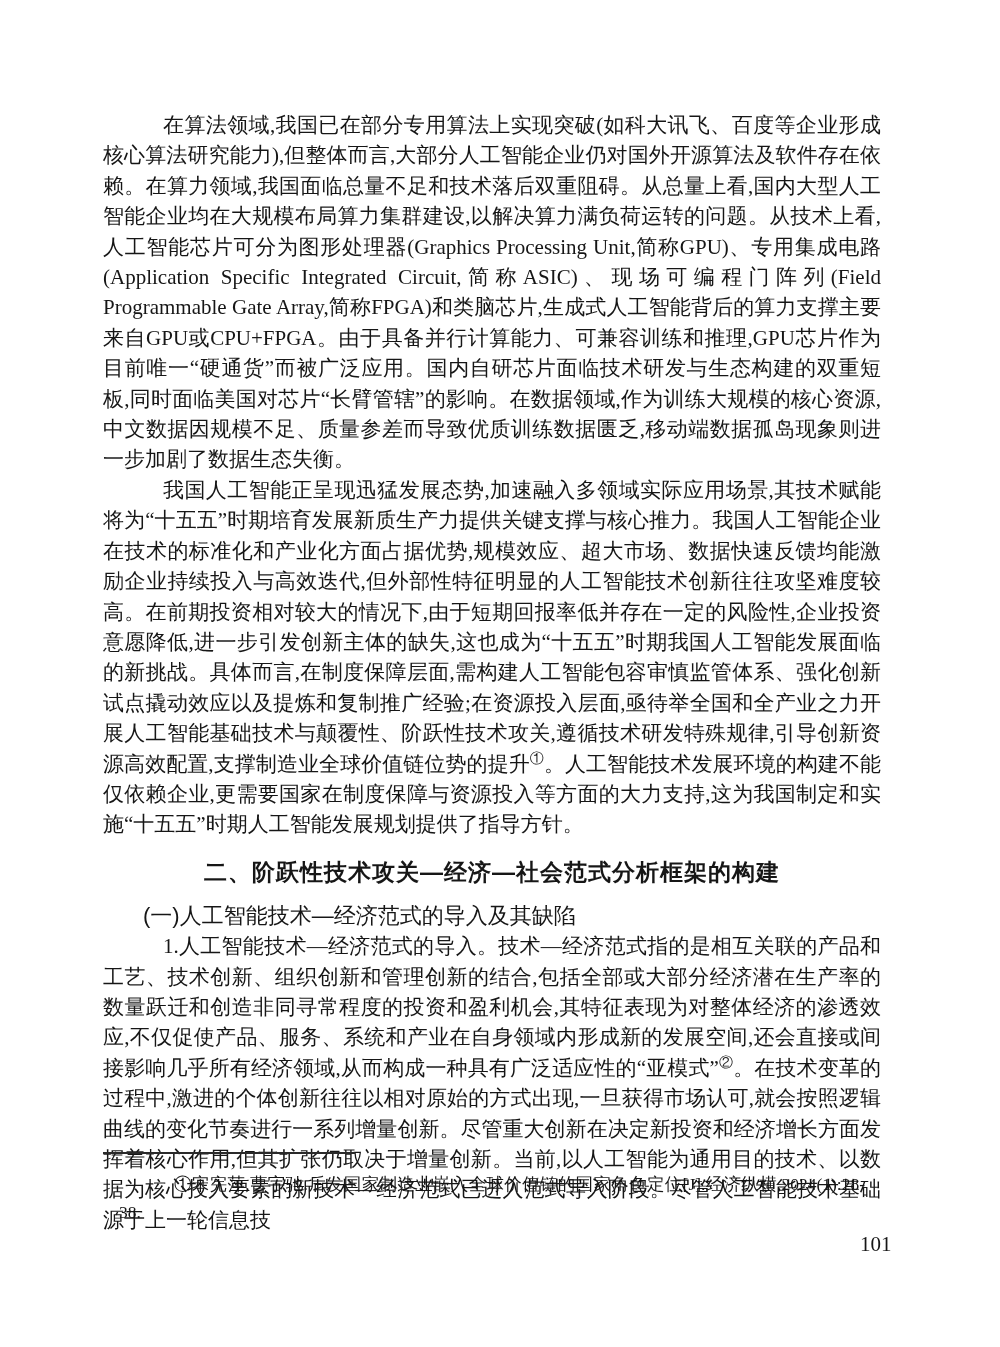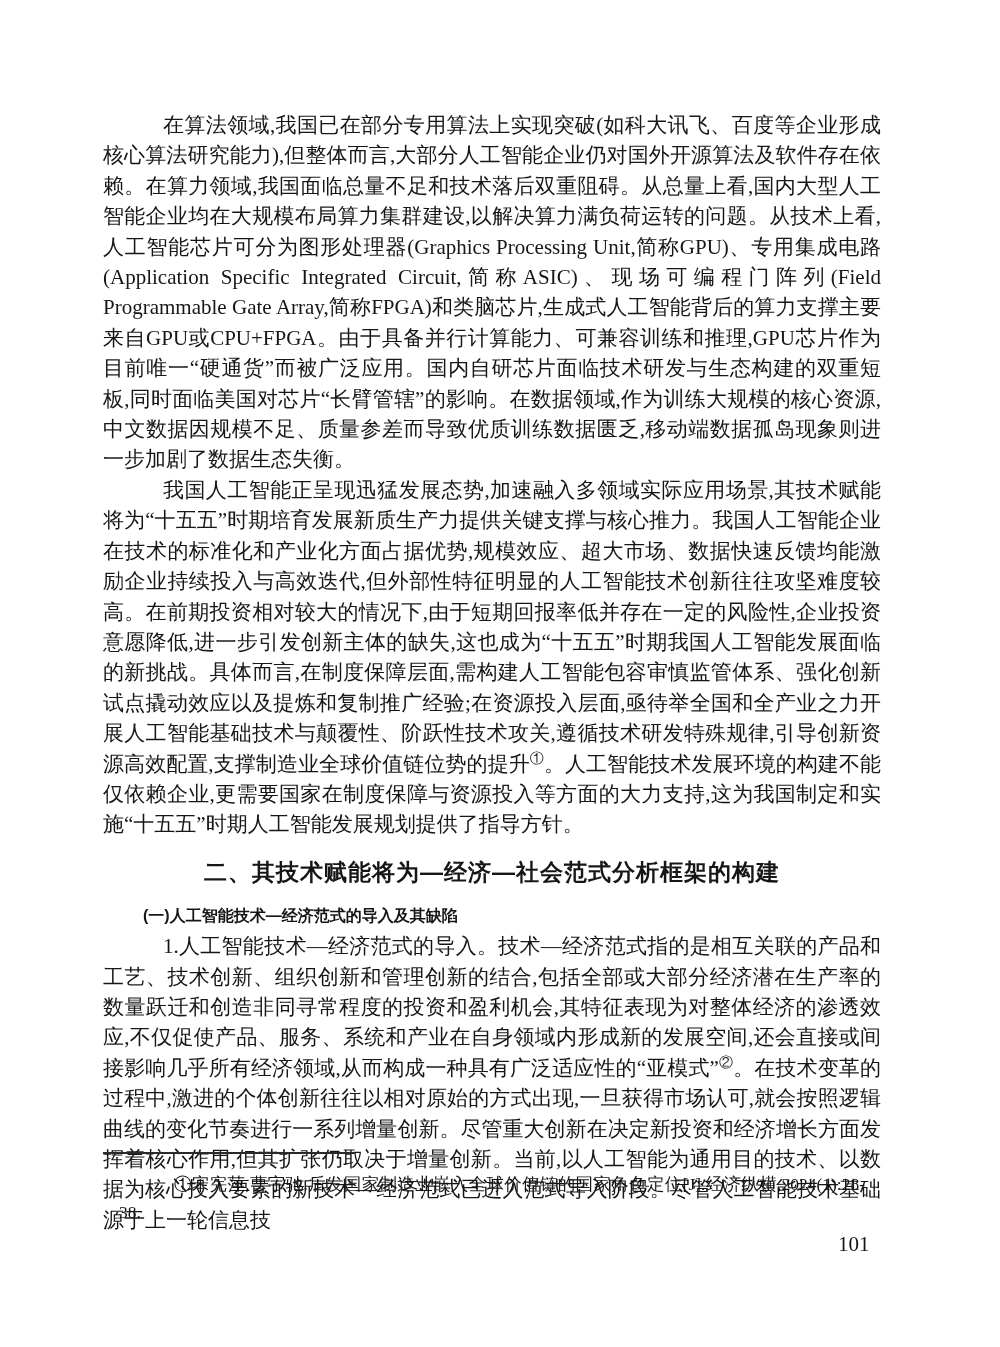--- a/index.html
+++ b/index.html
@@ -35,22 +35,22 @@
     font-size: 23px;
     font-weight: 700;
     text-align: center;
     text-indent: 0;
     margin: 17px 0 13px 0;
     line-height: 31px;
     letter-spacing: 1px;
   }
   .subsection-heading {
     font-family: "Liberation Sans", "DejaVu Sans", sans-serif;
-    font-size: 16px;
-    font-weight: 700;
+    font-size: 22px;
+    font-weight: 400;
     margin: 0;
     line-height: 30.4px;
     text-indent: 40px;
   }
   sup.fnref {
     font-size: 14px;
     line-height: 0;
     vertical-align: super;
   }
   .footnotes {
@@ -68,39 +68,39 @@
     height: 0;
     border-top: 2px solid #2a2a2a;
     margin: 0 0 7px 0;
   }
   p.fn {
     margin: 16px;
     text-indent: 55px;
   }
   .page-number {
     position: absolute;
-    left: 838px;
+    left: 860px;
     top: 1232px;
     font-family: "Liberation Serif", "DejaVu Serif", serif;
     font-size: 21px;
     color: #161616;
   }
 </style>
 </head>
 <body>
 
 <div class="page">
 
   <div class="content">
 
     <p class="body">在算法领域,我国已在部分专用算法上实现突破(如科大讯飞、百度等企业形成核心算法研究能力),但整体而言,大部分人工智能企业仍对国外开源算法及软件存在依赖。在算力领域,我国面临总量不足和技术落后双重阻碍。从总量上看,国内大型人工智能企业均在大规模布局算力集群建设,以解决算力满负荷运转的问题。从技术上看,人工智能芯片可分为图形处理器(Graphics Processing Unit,简称GPU)、专用集成电路(Application Specific Integrated Circuit,简称ASIC)、现场可编程门阵列(Field Programmable Gate Array,简称FPGA)和类脑芯片,生成式人工智能背后的算力支撑主要来自GPU或CPU+FPGA。由于具备并行计算能力、可兼容训练和推理,GPU芯片作为目前唯一“硬通货”而被广泛应用。国内自研芯片面临技术研发与生态构建的双重短板,同时面临美国对芯片“长臂管辖”的影响。在数据领域,作为训练大规模的核心资源,中文数据因规模不足、质量参差而导致优质训练数据匮乏,移动端数据孤岛现象则进一步加剧了数据生态失衡。</p>
 
     <p class="body"><span>我国人工智能正呈现迅猛发展态势,加速融入多领域实际应用场景,其技术赋能将为“十五五”时期培育发展新质生产力提供关键支撑与核心推力。我国人工智能企业在技术的标准化和产业化方面占据优势,规模效应、超大市场、数据快速反馈均能激励企业持续投入与高效迭代,但外部性特征明显的人工智能技术创新往往攻坚难度较高。在前期投资相对较大的情况下,由于短期回报率低并存在一定的风险性,企业投资意愿降低,进一步引发创新主体的缺失,这也成为“十五五”时期我国人工智能发展面临的新挑战。具体而言,在制度保障层面,需构建人工智能包容审慎监管体系、强化创新试点撬动效应以及提炼和复制推广经验;在资源投入层面,亟待举全国和全产业之力开展人工智能基础技术与颠覆性、阶跃性技术攻关,遵循技术研发特殊规律,引导创新资源高效配置,支撑制造业全球价值链位势的提升</span><sup class="fnref">①</sup><span>。人工智能技术发展环境的构建不能仅依赖企业,更需要国家在制度保障与资源投入等方面的大力支持,这为我国制定和实施“十五五”时期人工智能发展规划提供了指导方针。</span></p>
 
-    <h2 class="section-heading">二、其技术赋能将为—经济—社会范式分析框架的构建</h2>
+    <h2 class="section-heading">二、阶跃性技术攻关—经济—社会范式分析框架的构建</h2>
 
 
     <h3 class="subsection-heading">(一)人工智能技术—经济范式的导入及其缺陷</h3>
 
     <p class="body"><span>1.人工智能技术—经济范式的导入。技术—经济范式指的是相互关联的产品和工艺、技术创新、组织创新和管理创新的结合,包括全部或大部分经济潜在生产率的数量跃迁和创造非同寻常程度的投资和盈利机会,其特征表现为对整体经济的渗透效应,不仅促使产品、服务、系统和产业在自身领域内形成新的发展空间,还会直接或间接影响几乎所有经济领域,从而构成一种具有广泛适应性的“亚模式”</span><sup class="fnref">②</sup><span>。在技术变革的过程中,激进的个体创新往往以相对原始的方式出现,一旦获得市场认可,就会按照逻辑曲线的变化节奏进行一系列增量创新。尽管重大创新在决定新投资和经济增长方面发挥着核心作用,但其扩张仍取决于增量创新。当前,以人工智能为通用目的技术、以数据为核心投入要素的新技术—经济范式已进入范式导入阶段。尽管人工智能技术基础源于上一轮信息技</span></p>
 
   </div>
 
   <div class="footnotes">
     <div class="fn-rule"></div>

